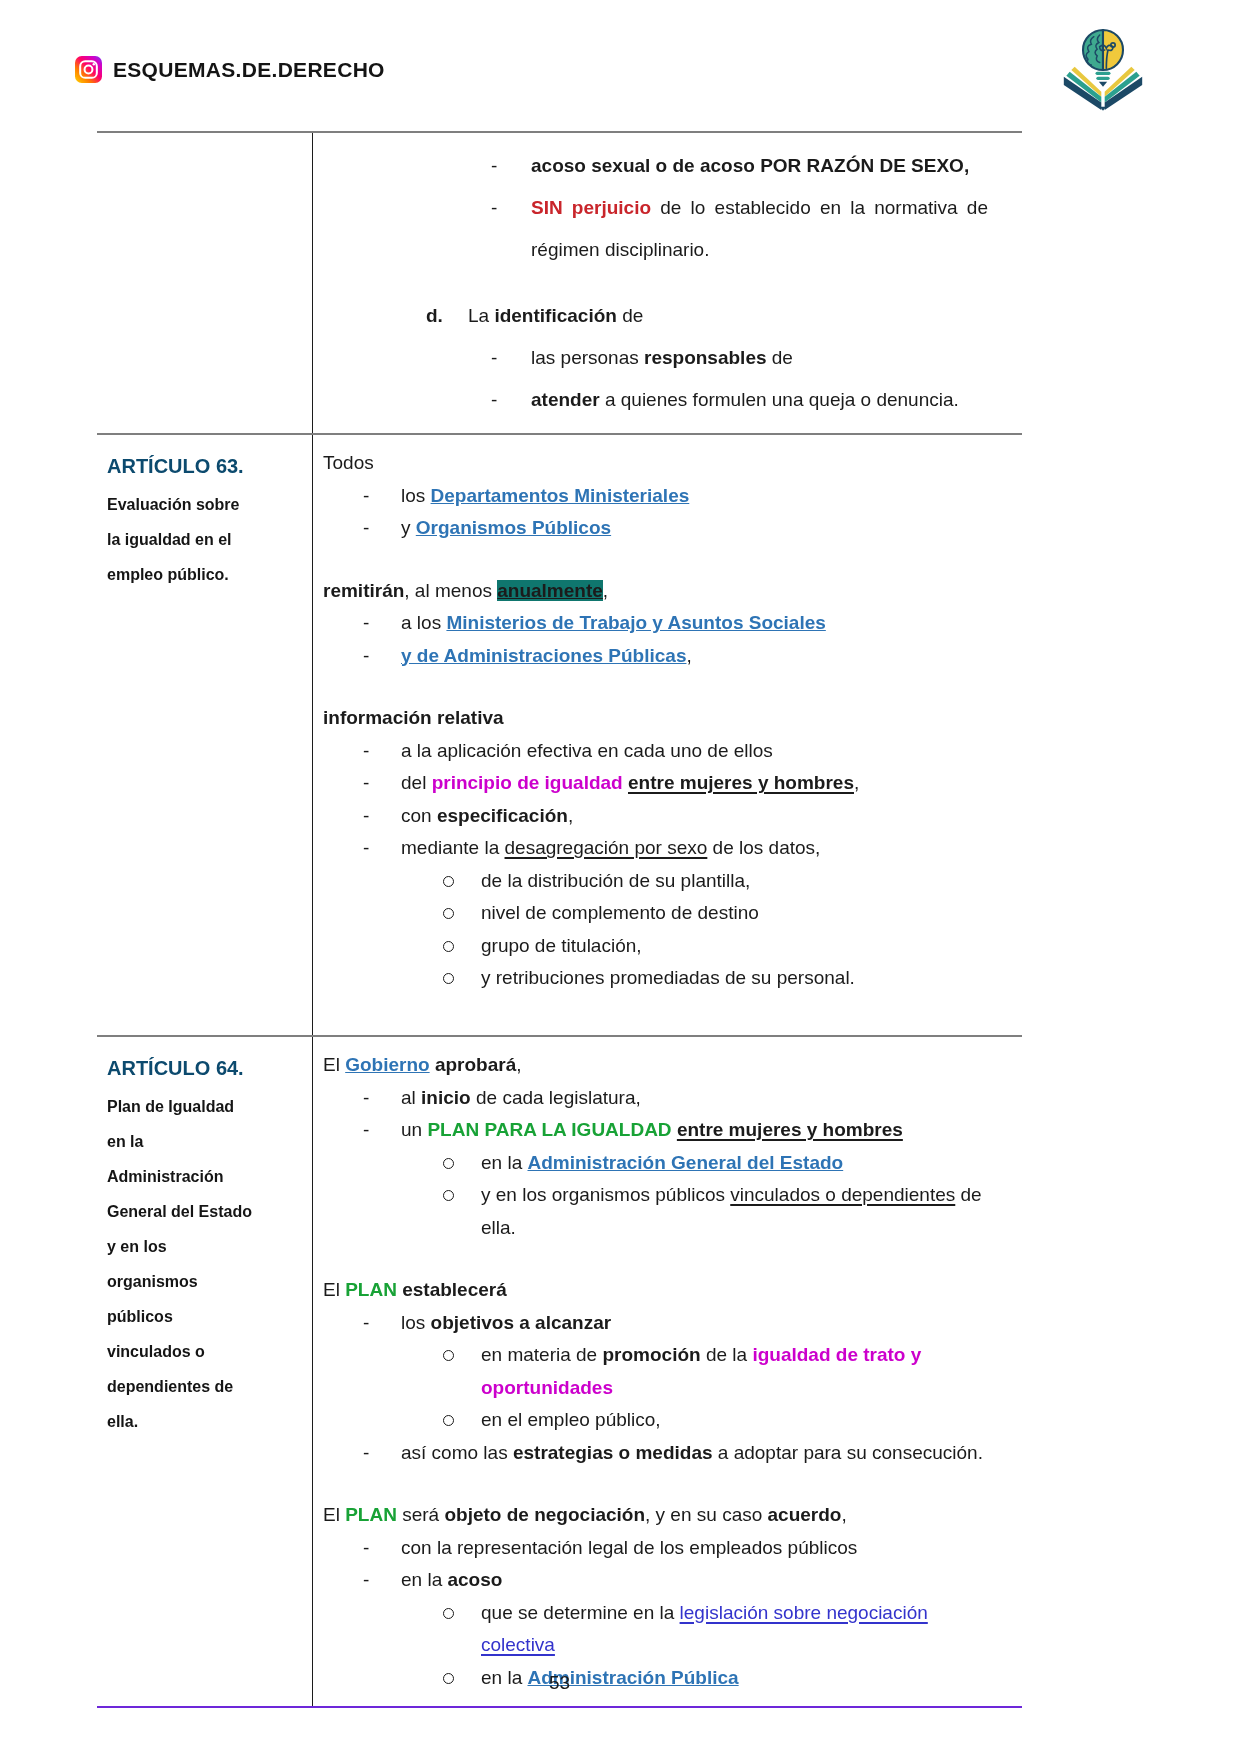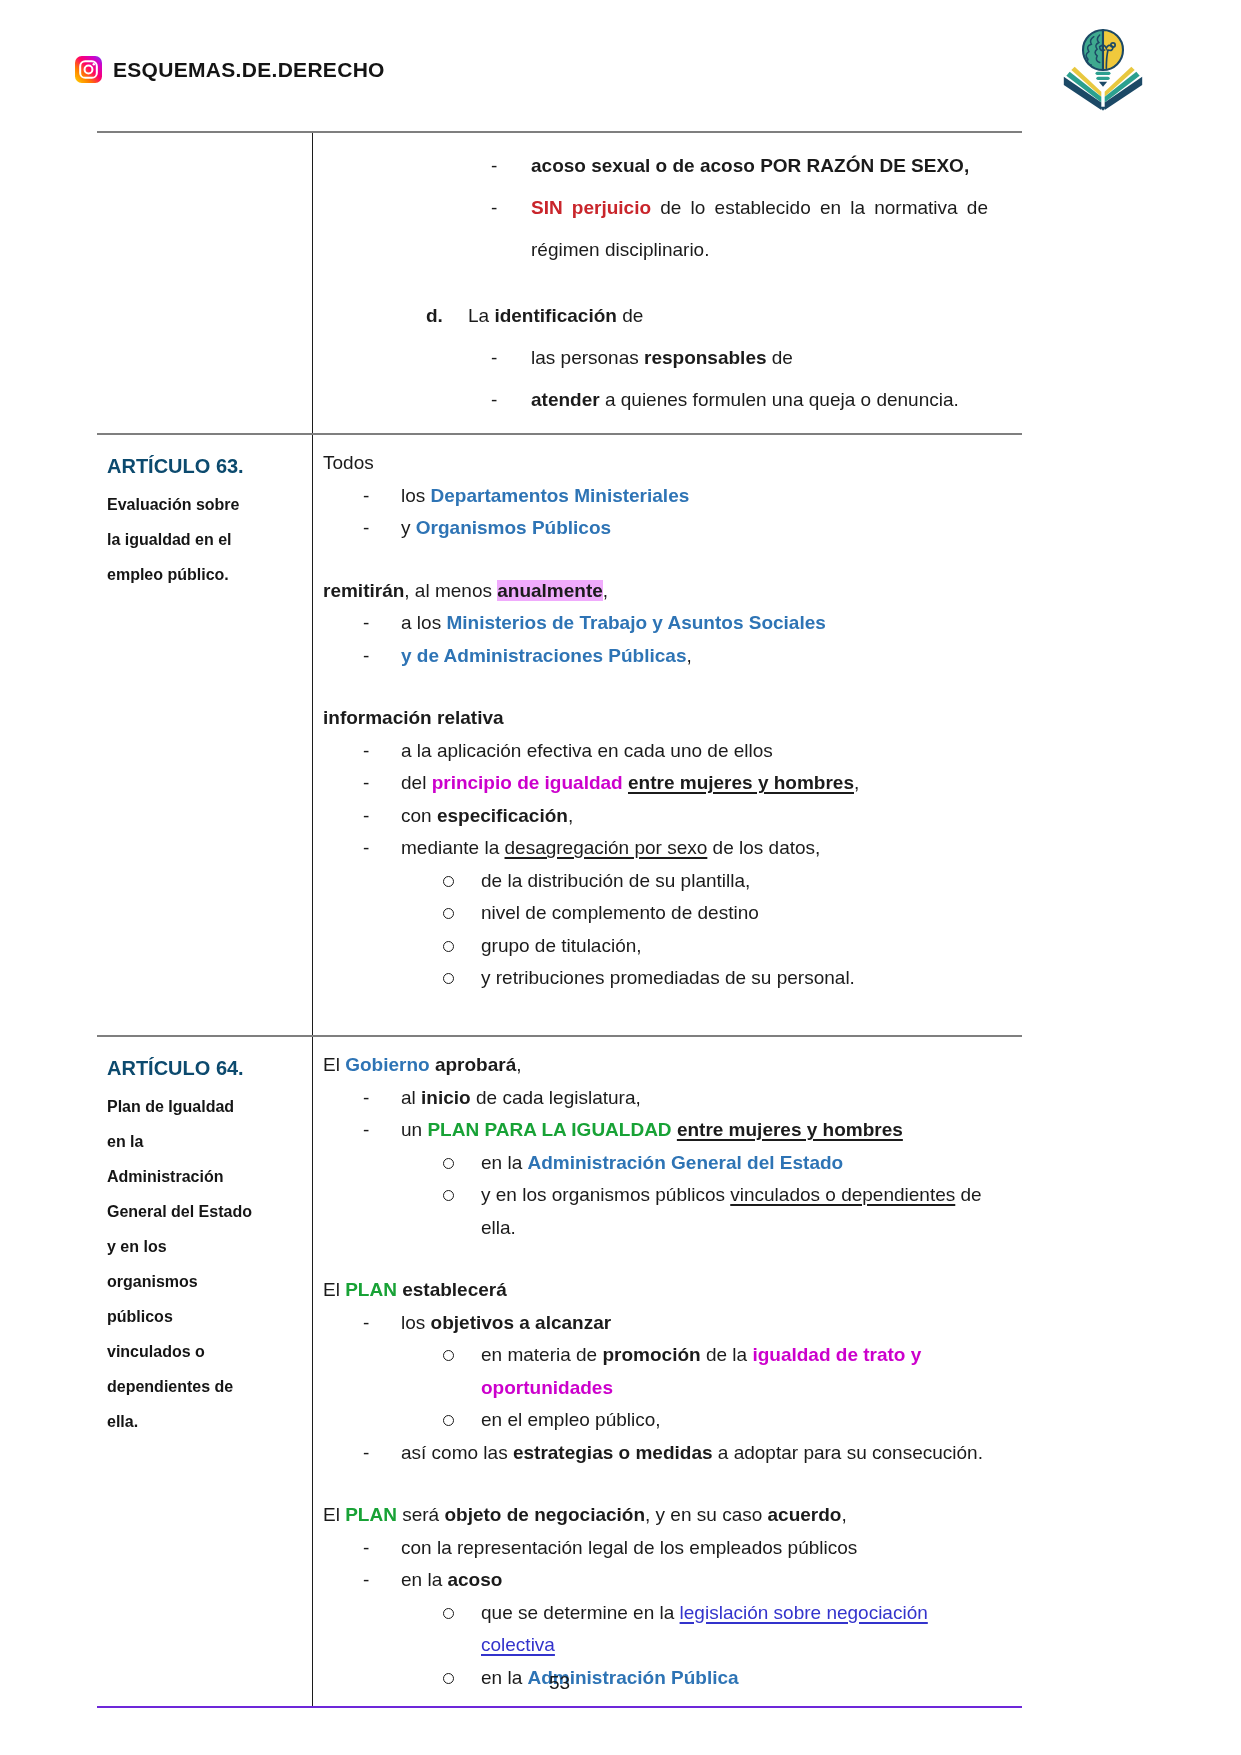--- a/index.html
+++ b/index.html
@@ -67,25 +67,25 @@
   .blt{position:absolute; top:0;}
   .circ{
     width:9px;height:9px;border:1.5px solid #1b1b1b;border-radius:50%;
     top:11px;
   }
   .trow:nth-child(1) .circ{top:16px;}
   .justify{text-align:justify; text-align-last:left; padding-right:16px;}
   
   .s-b{font-weight:bold;}
   .s-red{font-weight:bold;color:#C9252B;}
-  .s-blue{font-weight:bold;color:#2E74B5;}
+  .s-blue{font-weight:bold;color:#2E74B5;text-decoration:underline;}
   .s-mag{font-weight:bold;color:#CC00CC;}
   .s-grn{font-weight:bold;color:#18A236;}
   .s-u{text-decoration:underline;text-decoration-thickness:1.5px;text-underline-offset:3px;}
-  .s-hl{background:#f0abfc;font-weight:bold;}
+  .s-hl{background:#0f766e;font-weight:bold;text-decoration:underline;}
   .s-link{color:#3333CC;text-decoration:underline;text-decoration-thickness:1.5px;text-underline-offset:3px;}
   
   .pagenum{
     position:absolute; top:1672px; left:97px; width:925px;
     text-align:center; font-size:19px; color:#1b1b1b;
   }
 </style>
 </head>
 <body>
 

